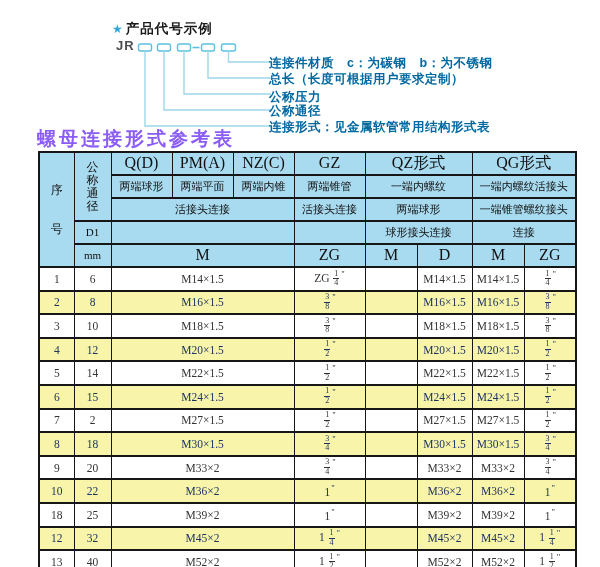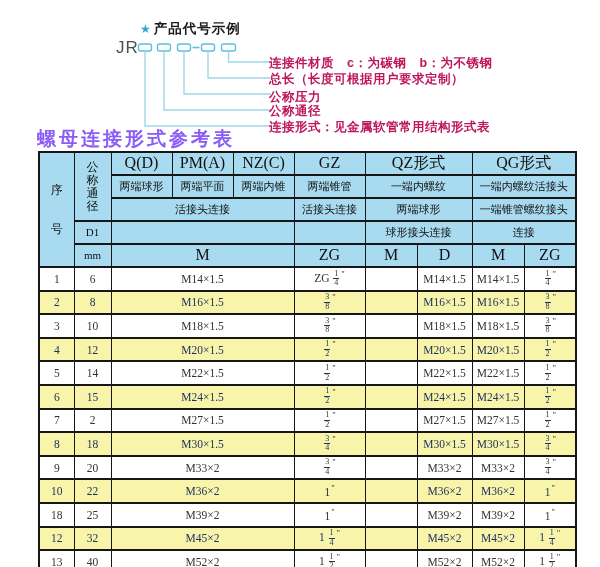--- a/index.html
+++ b/index.html
@@ -1,28 +1,28 @@
 <!DOCTYPE html>
 <html><head>
 <meta charset="utf-8">
 <style>
   html,body{margin:0;padding:0;background:#fff;}
   #page{position:relative;width:600px;height:567px;background:#fff;overflow:hidden;
         font-family:"Liberation Serif","DejaVu Serif",serif;color:#1a1a1a;}
 
   
   .diag-title{position:absolute;left:112px;top:20px;font-size:13.5px;font-weight:bold;
-              font-family:"Liberation Sans","DejaVu Sans",sans-serif;letter-spacing:1px;margin-left:28px;}
+              font-family:"Liberation Sans","DejaVu Sans",sans-serif;letter-spacing:1px;}
   .diag-title .star{color:#2ea6d6;margin-right:2px;font-size:12px;}
-  .jr{position:absolute;left:116px;top:38px;font-size:17px;font-weight:normal;color:#4b4f52;
+  .jr{position:absolute;left:116px;top:38px;font-size:13px;font-weight:bold;color:#4b4f52;
       font-family:"Liberation Sans","DejaVu Sans",sans-serif;letter-spacing:1px;}
   .code-svg{position:absolute;left:130px;top:41px;}
   .code-label{position:absolute;left:269px;height:15px;font-size:12.5px;font-weight:bold;
               font-family:"Liberation Sans","DejaVu Sans",sans-serif;white-space:nowrap;
-              color:#be185d;letter-spacing:0.5px;}
+              color:#0369a1;letter-spacing:0.5px;}
 
   
   .tbl-title{position:absolute;left:37px;top:126px;font-size:19px;font-weight:bold;
              letter-spacing:3px;color:#8b5cf6;}
 
   
   table.ref{position:absolute;left:38px;top:151px;width:537px;border-collapse:collapse;
             table-layout:fixed;font-size:11.5px;}
   table.ref{border:2px solid #161616;}
   table.ref th, table.ref td{border-left:1px solid #161616;border-right:1px solid #161616;

